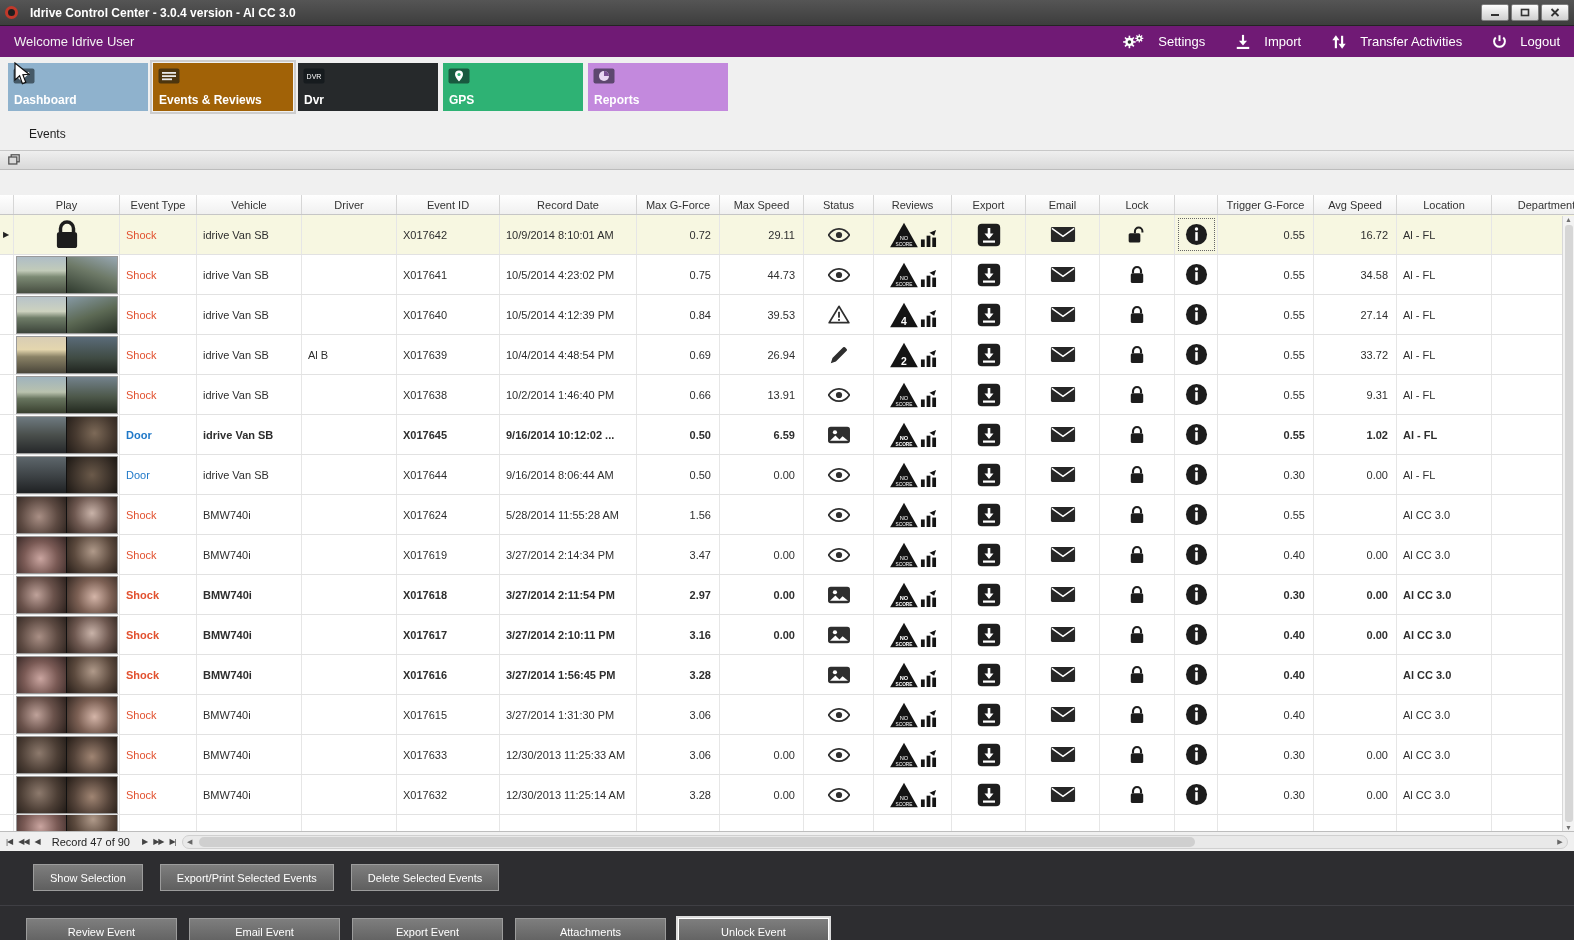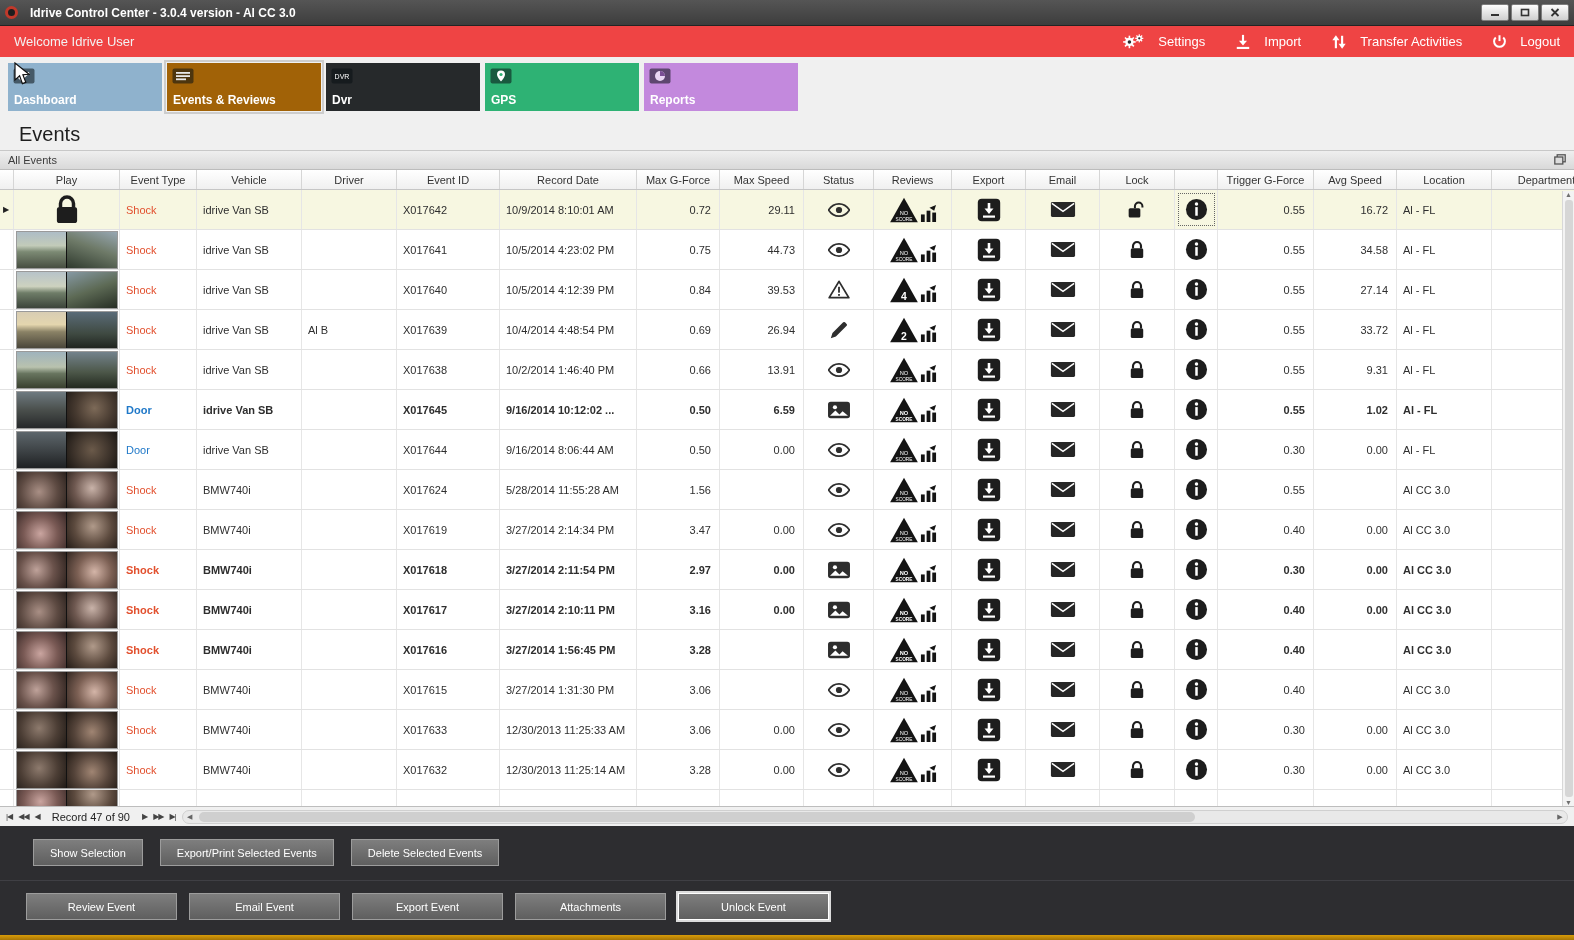--- a/index.html
+++ b/index.html
@@ -8,39 +8,39 @@
 #app{position:relative;width:1574px;height:940px;display:flex;flex-direction:column;background:#f0f0f0;}
 
 
 .titlebar{flex:0 0 26px;background:linear-gradient(#555,#3d3d3d);display:flex;align-items:center;padding:0 5px;gap:12px;border-bottom:1px solid #242424;}
 .app-ic{width:13px;height:13px;border-radius:50%;border:3px solid #c0392b;background:#1e1e1e;flex:0 0 auto;}
 .titlebar .title{color:#fff;font-size:12px;font-weight:bold;flex:1;white-space:nowrap;overflow:hidden;}
 .win-btns{display:flex;gap:2px;}
 .win-btn{width:28px;height:17px;border:1px solid #7d7d7d;border-radius:2px;background:linear-gradient(#fdfdfd,#cfcfcf);display:flex;align-items:center;justify-content:center;}
 
 
-.topbar{flex:0 0 31px;background:#ef4444;display:flex;align-items:center;padding:0 14px;}
+.topbar{flex:0 0 31px;background:#701a75;display:flex;align-items:center;padding:0 14px;}
 .welcome{color:#f2f2f2;font-size:13px;flex:1;}
 .tb-actions{display:flex;gap:30px;align-items:center;}
 .tb-action{display:flex;align-items:center;gap:13px;color:#fff;font-size:13px;cursor:default;white-space:nowrap;}
 
 
 .tiles-row{flex:0 0 61px;background:#f0f0f0;display:flex;gap:5px;padding:6px 0 0 8px;}
-.tile{width:154px;height:48px;position:relative;flex:0 0 auto;}
+.tile{width:140px;height:48px;position:relative;flex:0 0 auto;}
 .tile.selected{outline:2px solid #cdcdcd;outline-offset:1px;}
 .tile-label{position:absolute;left:6px;bottom:4px;color:#fff;font-size:12px;font-weight:bold;white-space:nowrap;}
 .tile-ic{position:absolute;left:5px;top:5px;}
 
-.page-title-row{flex:0 0 32px;display:flex;align-items:center;padding-left:19px;font-size:20px;color:#1e1e1e;text-align:right;}
+.page-title-row{flex:0 0 32px;display:flex;align-items:center;padding-left:29px;font-size:12px;color:#1e1e1e;text-align:right;}
 
 .group-bar{flex:0 0 20px;background:linear-gradient(#efefef,#d9d9d9);border-top:1px solid #c8c8c8;border-bottom:1px solid #bcbcbc;display:flex;align-items:center;padding:0 8px;font-size:11px;color:#3c3c3c;}
 .group-bar .gb-label{flex:1;}
 
 
-.grid{flex:0 0 636px;position:relative;background:#0f172a;overflow:hidden;}
+.grid{flex:0 0 636px;position:relative;background:#0f172a;overflow:hidden;margin-top:25px;}
 .grid-header{display:grid;height:20px;background:linear-gradient(#ffffff,#f0f0f0);border-bottom:1px solid #c6c6c6;width:1602px;}
 .hcell{font-size:11px;color:#333;display:flex;align-items:center;justify-content:center;border-right:1px solid #d6d6d6;white-space:nowrap;overflow:hidden;}
 .grid-body{width:1602px;}
 .grow{display:grid;height:40px;background:#fff;border-bottom:1px solid #e2e2e2;}
 .grow.sel{background:#f7f7e1;}
 .grow.bold{font-weight:bold;}
 .grow.partial{height:16px;overflow:hidden;border-bottom:none;}
 .gcell{font-size:11px;color:#2e2e2e;border-right:1px solid #e6e6e6;display:flex;align-items:center;overflow:hidden;white-space:nowrap;}
 .gcell.c{justify-content:center;}
 .gcell.l{padding-left:6px;}
@@ -214,21 +214,20 @@
         </svg>
         <span class="tile-label">Reports</span>
       </div>
     </div>
 
   <div class="page-title-row">
     <span>Events</span>
   </div>
 
   <div class="group-bar">
-    <span class="gb-label">All Events</span>
     <span><svg width="12" height="11" viewBox="0 0 12 11">
           <rect x="3.2" y="0.8" width="8" height="7" fill="none" stroke="#555" stroke-width="1.3"></rect>
           <rect x="0.8" y="3" width="8" height="7" fill="#dcdcdc" stroke="#555" stroke-width="1.3"></rect>
         </svg></span>
   </div>
 
   <div class="grid">
     <div class="grid-header" style="grid-template-columns: 14px 106px 77px 105px 95px 103px 137px 83px 84px 70px 78px 74px 74px 75px 43px 96px 83px 95px 110px;">
         <div class="hcell"></div>
         <div class="hcell">Play</div>

